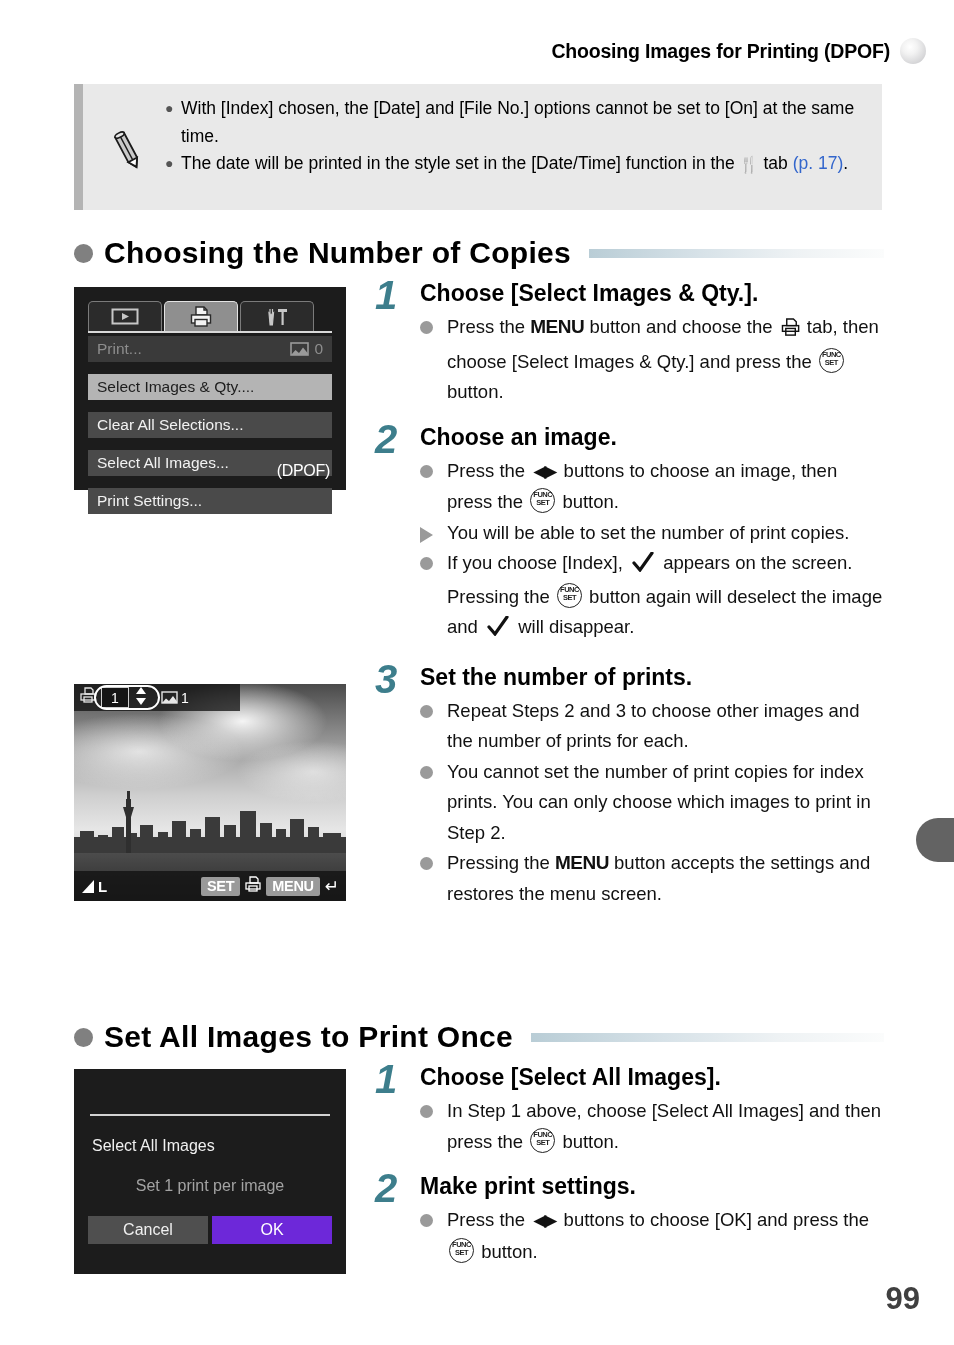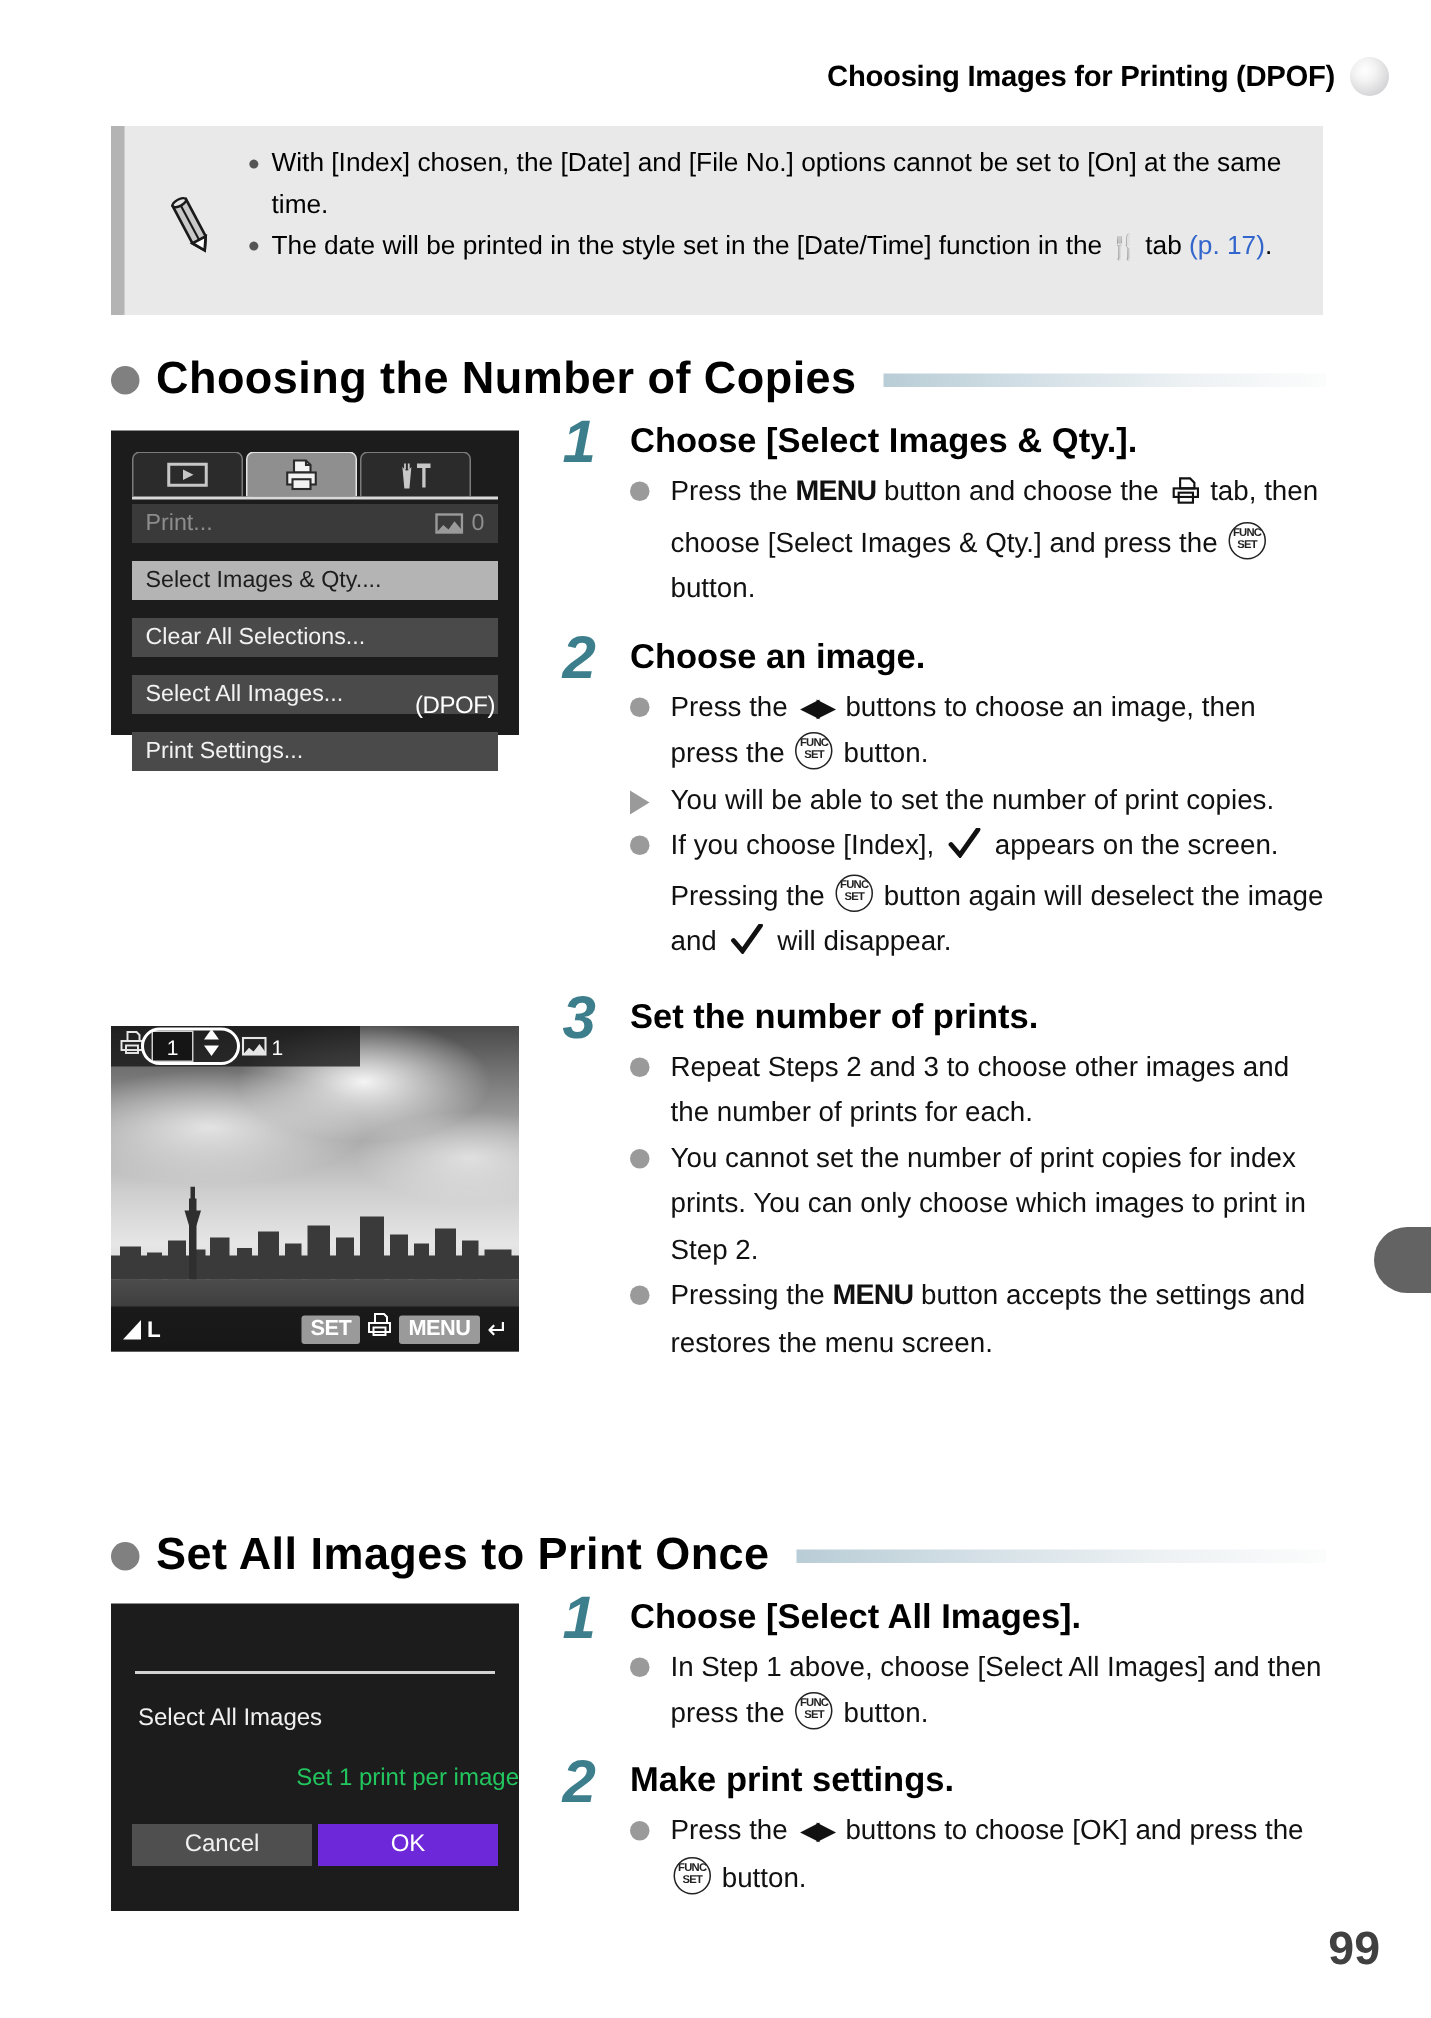--- a/index.html
+++ b/index.html
@@ -373,22 +373,22 @@
     left: 16px;
     right: 16px;
     top: 45px;
     height: 2px;
     background: #d2d2d2;
   }
   .dlg-msg {
     position: absolute;
     left: 0; right: 0;
     top: 108px;
-    text-align: right;
-    color: #22c55e;
+    text-align: center;
+    color: #a3a3a3;
     font-size: 16px;
   }
   .dlg-buttons {
     position: absolute;
     left: 14px;
     right: 14px;
     bottom: 30px;
     display: flex;
     gap: 4px;
   }

